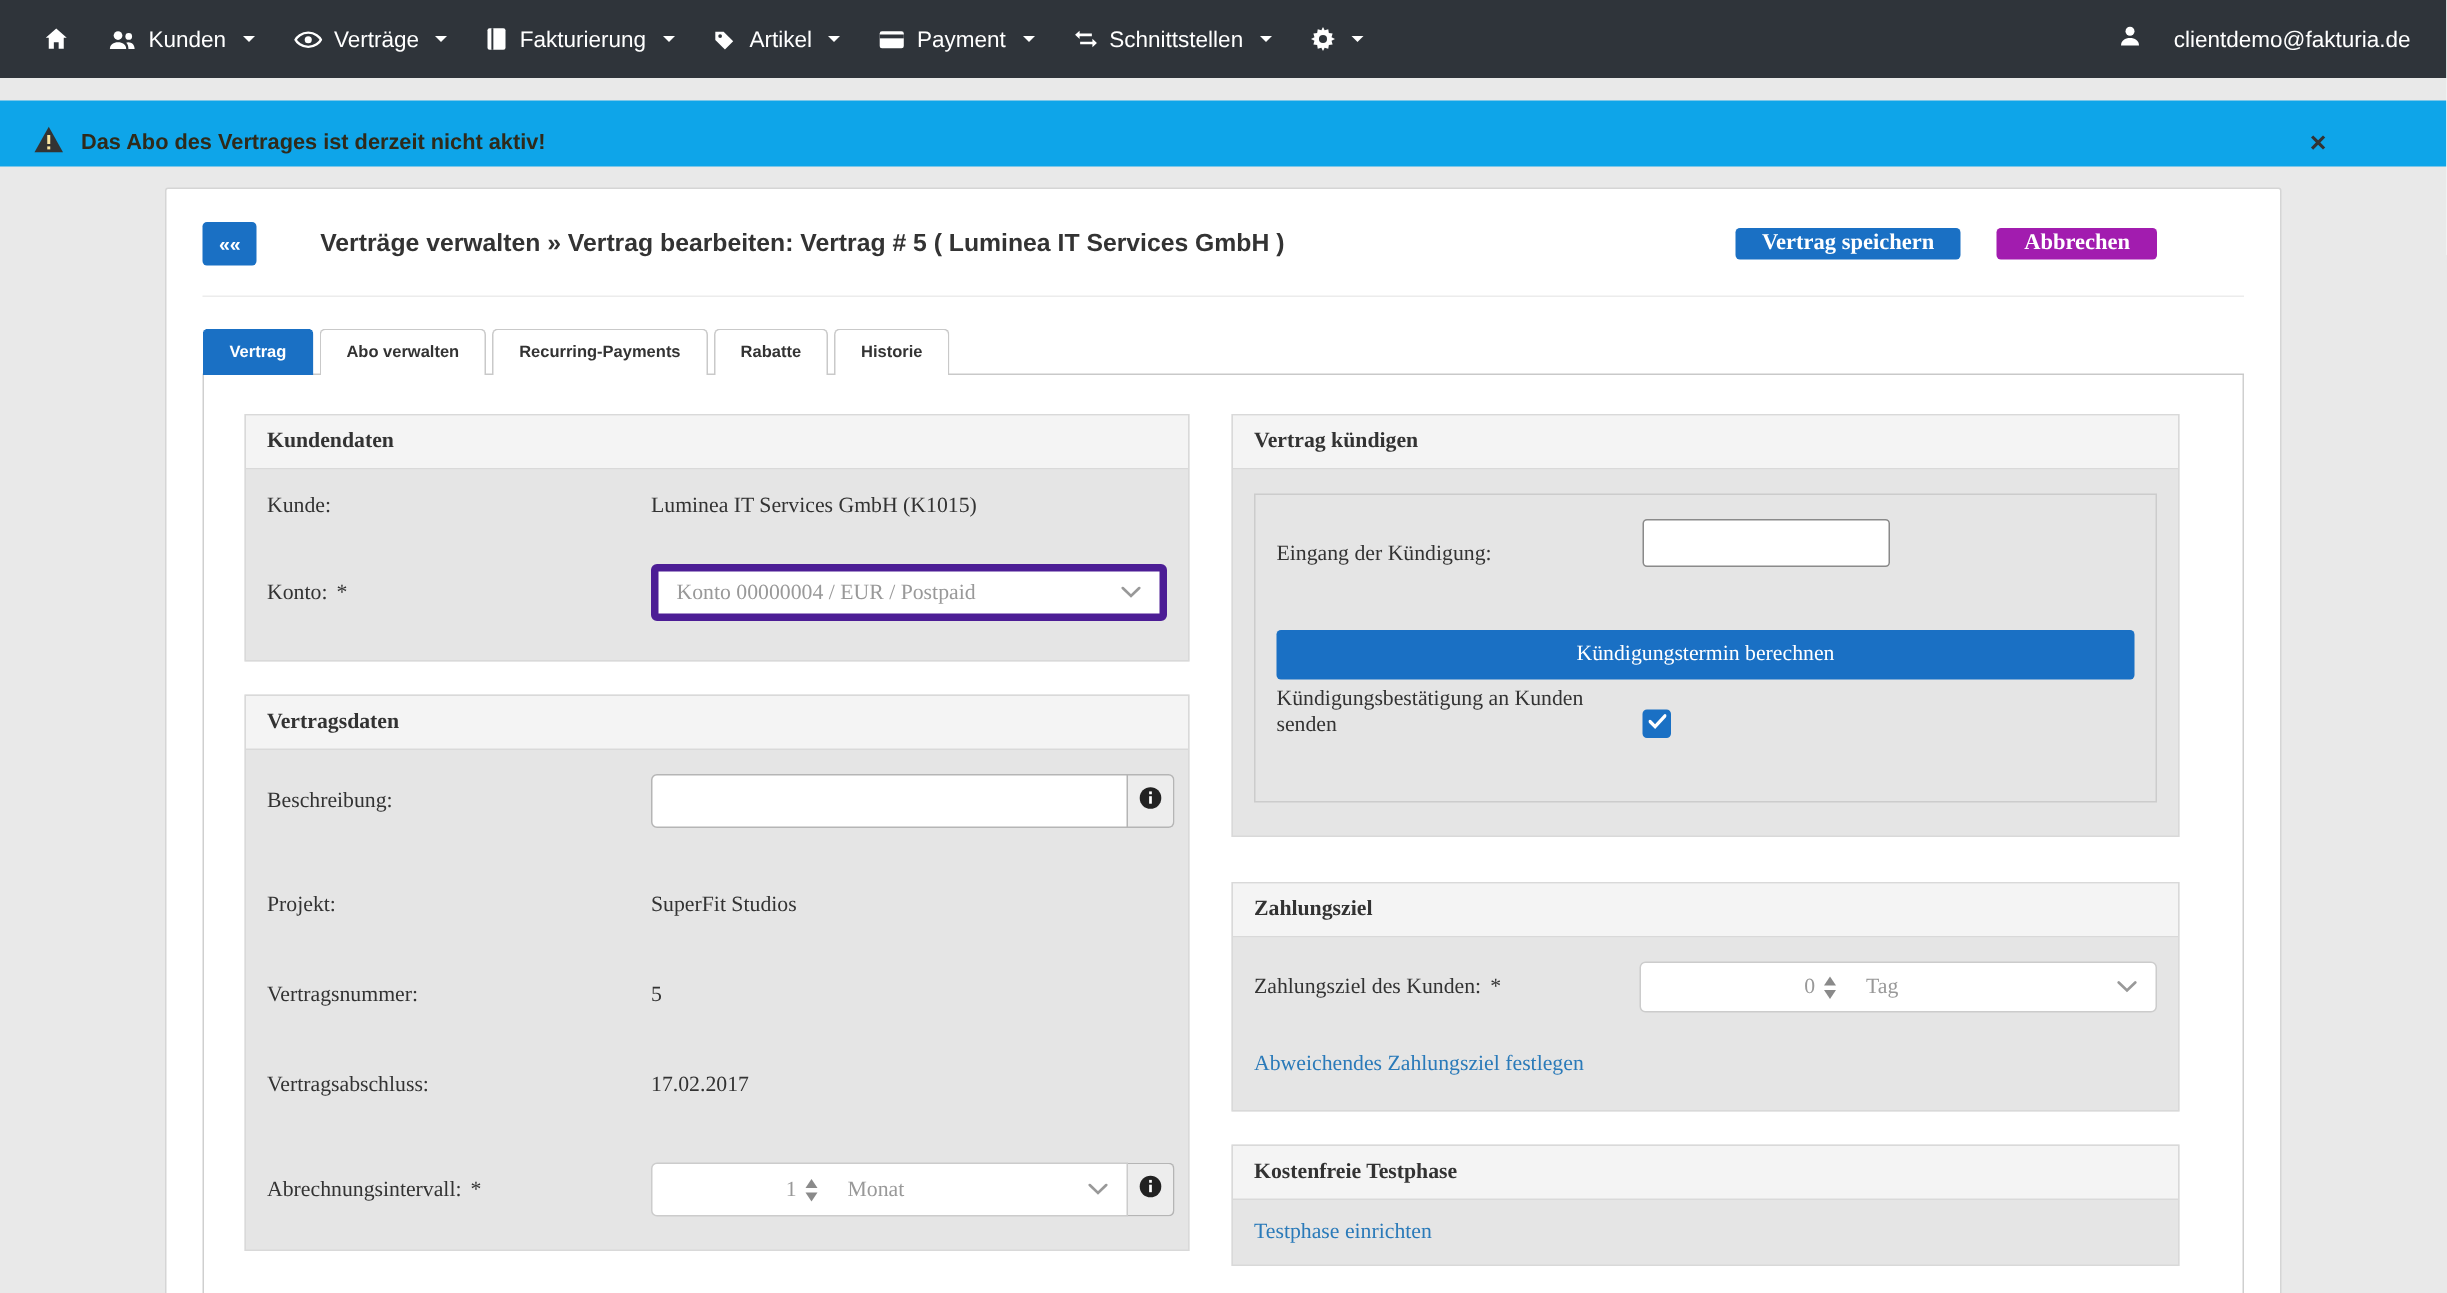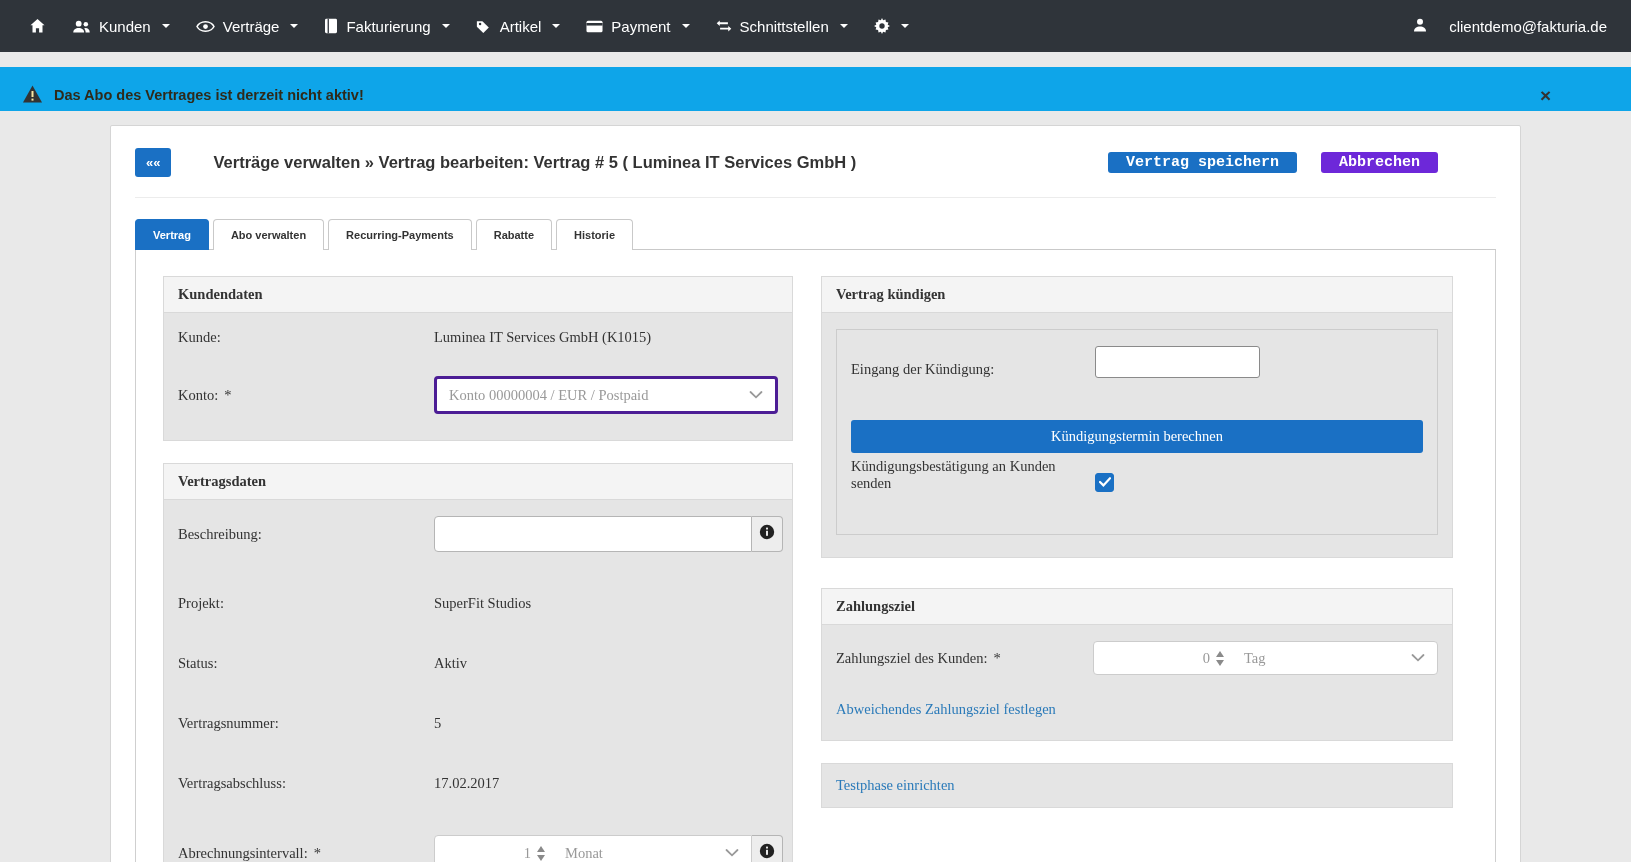--- a/index.html
+++ b/index.html
@@ -23,23 +23,23 @@
   .alert { margin-top: 15px; background: #0ea5e9; height: 44px; display: flex; align-items: center; padding: 12px 80px 0 22px; }
   .alert-msg { font-weight: bold; margin-left: 11px; color: #2f2a1a; }
   .alert-close { margin-left: auto; background: none; border: none; font-size: 19px; font-weight: bold; color: #333; cursor: pointer; line-height: 1; padding: 0; }
 
   
   .card { margin: 14px 110px 0; background: #fff; border: 1px solid #d5d5d5; border-radius: 2px; padding: 22px 24px 60px; min-height: 920px; }
   .card-header { display: flex; align-items: center; padding-bottom: 20px; border-bottom: 1px solid #ececec; }
   .btn-back { background: #1a70c4; color: #fff; border: none; border-radius: 3px; font-size: 13px; padding: 7px 11px; font-weight: bold; cursor: pointer; font-family: inherit; }
   .page-title { font-size: 16.5px; font-weight: bold; margin: 0 0 0 42px; color: #333; }
   .header-actions { margin-left: auto; display: flex; gap: 24px; margin-right: 58px; }
-  .btn { border: none; border-radius: 3px; color: #fff; font-size: 15px; font-weight: bold; padding: 2px 18px; cursor: pointer; font-family: Liberation Mono, monospace; text-align: center; }
+  .btn { border: none; border-radius: 3px; color: #fff; font-size: 15px; font-weight: bold; padding: 2px 18px; cursor: pointer; font-family: Liberation Serif, serif; text-align: center; }
   .btn-primary { background: #1a70c4; }
-  .btn-secondary { background: #6d28d9; }
+  .btn-secondary { background: #a21caf; }
 
   
   .tabs { display: flex; margin-top: 20px; border-bottom: 1px solid #c9c9c9; }
   .tab { padding: 9px 17px; border: 1px solid #c9c9c9; border-bottom: none; border-radius: 4px 4px 0 0; font-weight: bold; font-size: 11px; margin-right: 4px; background: #fff; cursor: pointer; position: relative; top: 1px; }
   .tab.active { background: #1a70c4; color: #fff; border-color: #1a70c4; }
 
   .tab-content { border: 1px solid #cfcfcf; border-top: none; padding: 26px 20px 60px 27px; display: flex; gap: 28px; align-items: flex-start; }
   .col-left { width: 630px; flex: none; }
   .col-right { flex: 1; max-width: 632px; }
 
@@ -50,21 +50,21 @@
 
   .form-row { display: flex; align-items: center; }
   .lbl { width: 256px; flex: none; }
   .req { margin-left: 6px; }
   .kd .form-row { margin-bottom: 30px; }
   .kd .form-row:last-child { margin-bottom: 4px; }
   .vd .form-row { margin-bottom: 43px; }
   .vd .form-row:last-child { margin-bottom: 0; }
 
   
-  .select { height: 38px; border: 3px solid #4c1d95; border-radius: 4px; display: flex; align-items: center; padding: 0 12px; color: #999; background: #fff; cursor: pointer; }
+  .select { height: 38px; border: 5px solid #4c1d95; border-radius: 4px; display: flex; align-items: center; padding: 0 12px; color: #999; background: #fff; cursor: pointer; }
   .sel-konto { width: 350px; }
   .chev { margin-left: auto; padding-left: 10px; display: flex; align-items: center; }
 
   .input-group { display: flex; align-items: stretch; }
   .text-input { height: 36px; border: 1px solid #b5b5b5; border-radius: 4px; padding: 0 10px; font-size: 14.5px; font-family: inherit; color: #333; width: 318px; background: #fff; }
   .text-input.grp { border-radius: 4px 0 0 4px; }
   .info-btn { width: 31px; border: 1px solid #b5b5b5; border-left: none; background: #ededed; border-radius: 0 4px 4px 0; display: flex; align-items: center; justify-content: center; cursor: pointer; flex: none; }
 
   .num-select { display: flex; border: 1px solid #ccc; border-radius: 4px; background: #fff; height: 36px; align-items: stretch; }
   .num-select.w318 { width: 318px; border-radius: 4px 0 0 4px; }
@@ -251,24 +251,20 @@
                         <circle cx="8" cy="8" r="7.2" fill="#222"></circle>
                         <rect x="7.1" y="6.8" width="1.8" height="5" fill="#fff"></rect>
                         <rect x="7.1" y="3.6" width="1.8" height="1.9" fill="#fff"></rect>
                       </svg></span>
                 </div>
               </div>
             </div>
             <div class="form-row">
               <span class="lbl">Projekt:</span>
               <span class="val">SuperFit Studios</span>
-            </div>
-            <div class="form-row">
-              <span class="lbl">Status:</span>
-              <span class="val">Aktiv</span>
             </div>
             <div class="form-row">
               <span class="lbl">Vertragsnummer:</span>
               <span class="val">5</span>
             </div>
             <div class="form-row">
               <span class="lbl">Vertragsabschluss:</span>
               <span class="val">17.02.2017</span>
             </div>
             <div class="form-row">
@@ -348,20 +344,21 @@
                       </svg>
                     </span>
                 </div>
               </div>
             </div>
             <a class="link z-link">Abweichendes Zahlungsziel festlegen</a>
           </div>
         </div>
 
         <div class="panel">
+          <div class="panel-h">Kostenfreie Testphase</div>
           <div class="panel-b testphase">
             <a class="link">Testphase einrichten</a>
           </div>
         </div>
 
       </div>
     </div>
   </div>
 </div>
 

